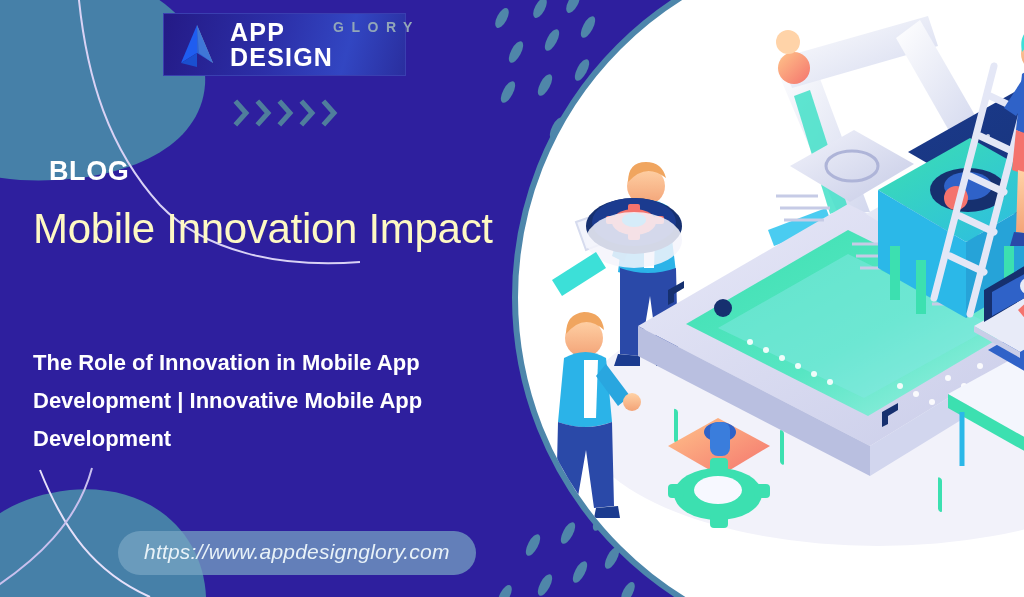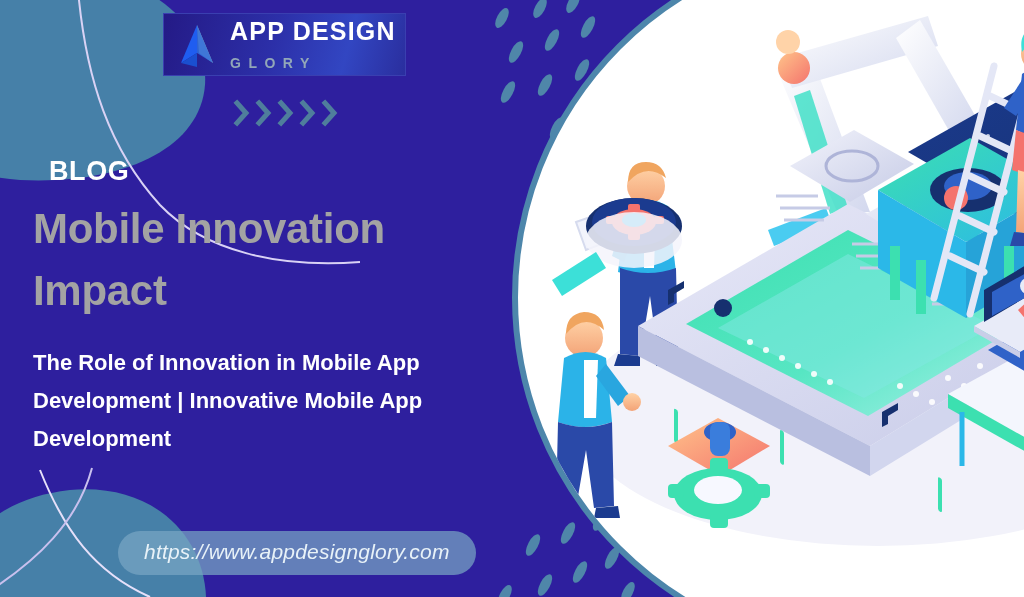--- a/index.html
+++ b/index.html
@@ -36,46 +36,46 @@
   
   .logo-box{
     position:absolute; left:163px; top:13px;
     width:243px; height:63px;
     background:linear-gradient(105deg,#241a86 0%,#2c2fa8 45%,#3246c2 75%,#2a2e9e 100%);
     border:1px solid #3a3fb0;
     display:flex; align-items:center; gap:9px;
     padding-left:11px;
   }
   .logo-mark{ width:46px; height:44px; flex:0 0 auto; }
-  .logo-text{ display:flex; flex-direction:column; justify-content:center; line-height:1; }
+  .logo-text{ display:flex; flex-direction:row; justify-content:center; line-height:1; }
   .logo-title{
     font-size:25px; font-weight:bold; color:#ffffff;
     letter-spacing:1.2px;
   }
   .logo-sub{
     font-size:14px; font-weight:bold; color:#92a7b8;
-    letter-spacing:7.5px; margin-top:12px;
+    letter-spacing:7.5px; margin-top:0;
   }
 
   
   .chevrons{
     position:absolute; left:233px; top:99px;
     display:flex; gap:3px;
   }
   .chev{ width:19px; height:28px; }
 
   
   .kicker{
     position:absolute; left:49px; top:156px;
     font-size:27px; font-weight:bold; color:#ffffff;
     letter-spacing:0.6px;
   }
   .headline{
     position:absolute; left:33px; top:198px; width:460px;
-    font-size:42px; font-weight:bold; color:#a3a3a3;
+    font-size:42px; font-weight:normal; color:#fef9c3;
     line-height:1.48; letter-spacing:-0.3px;
   }
   .subhead{
     position:absolute; left:33px; top:344px; width:420px;
     font-size:22px; font-weight:bold; color:#ffffff;
     line-height:1.72;
   }
 
   
   .url-pill{

